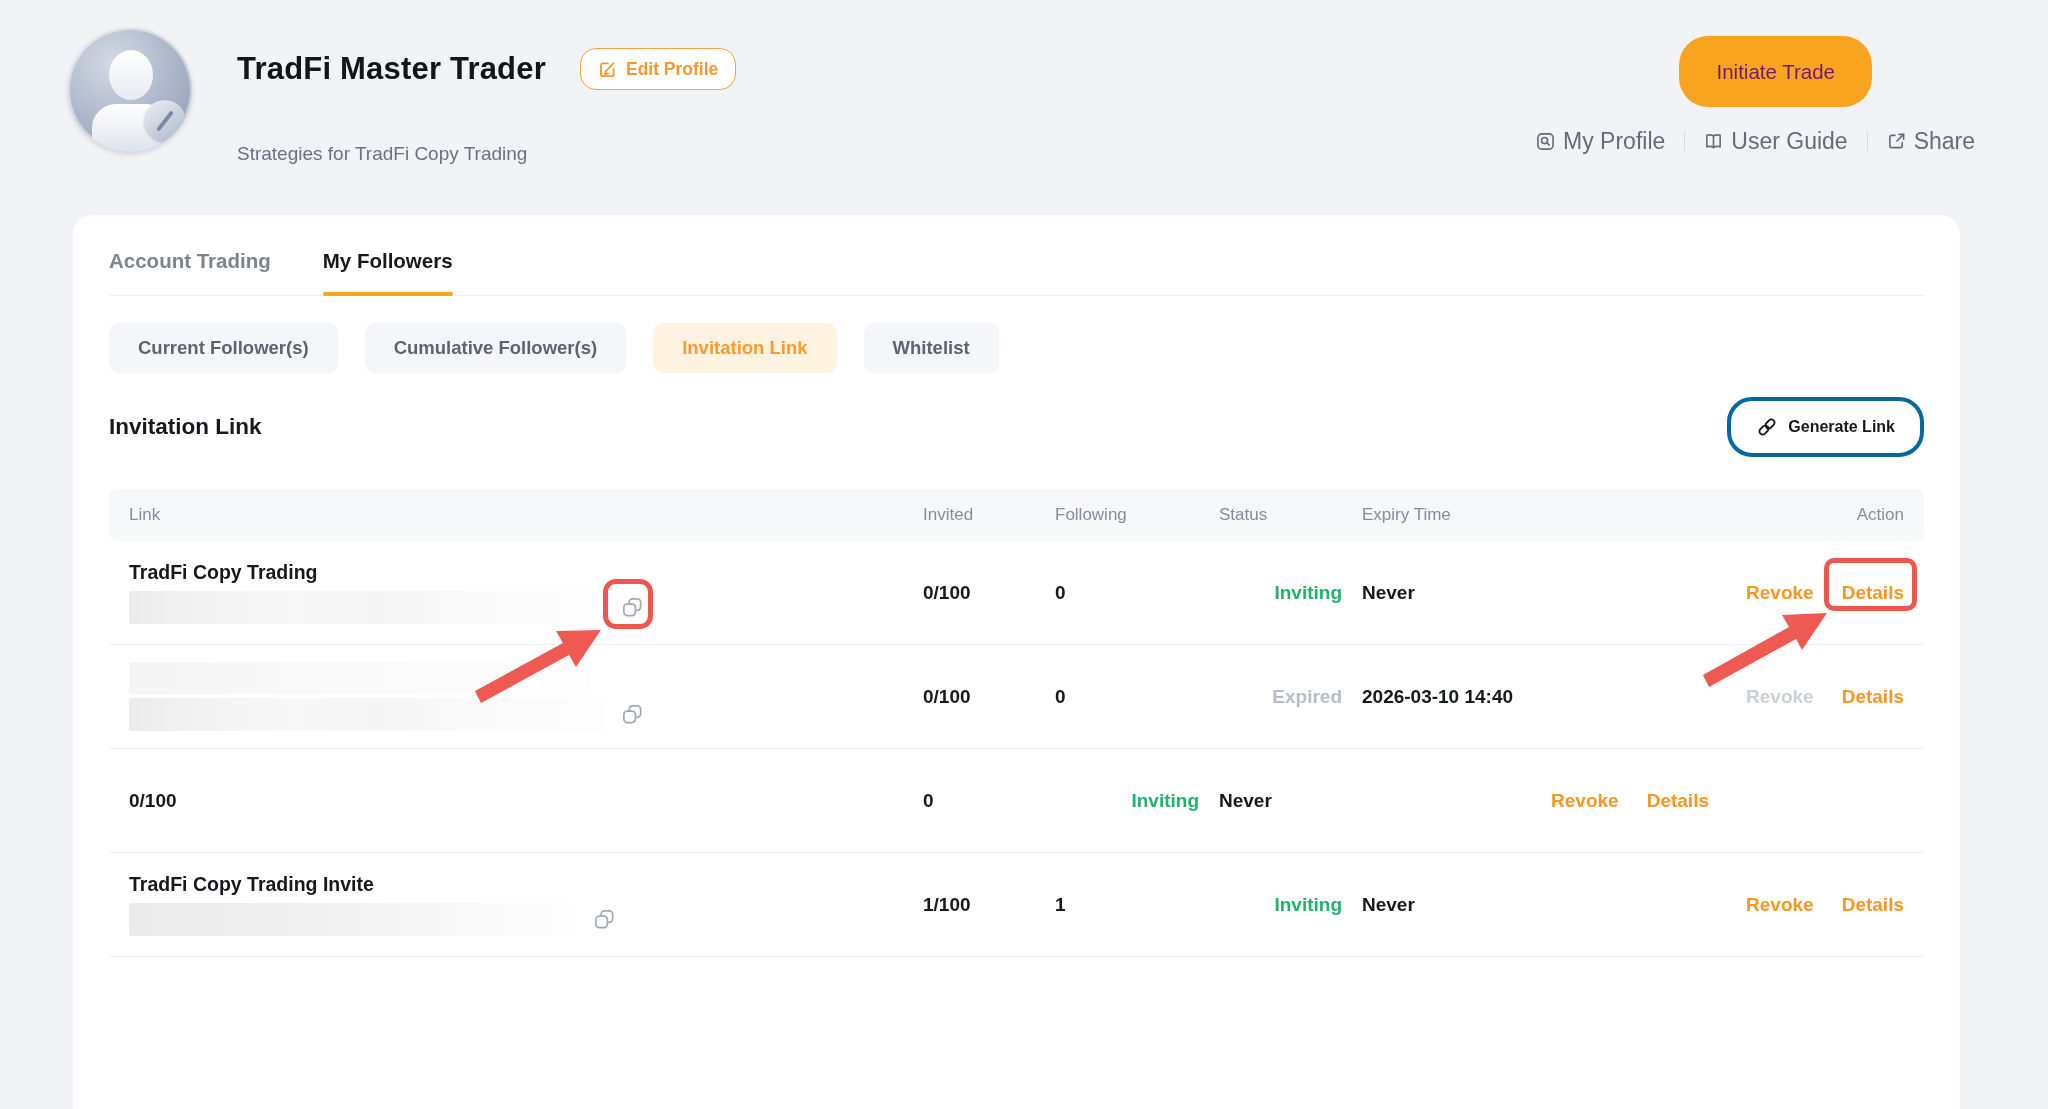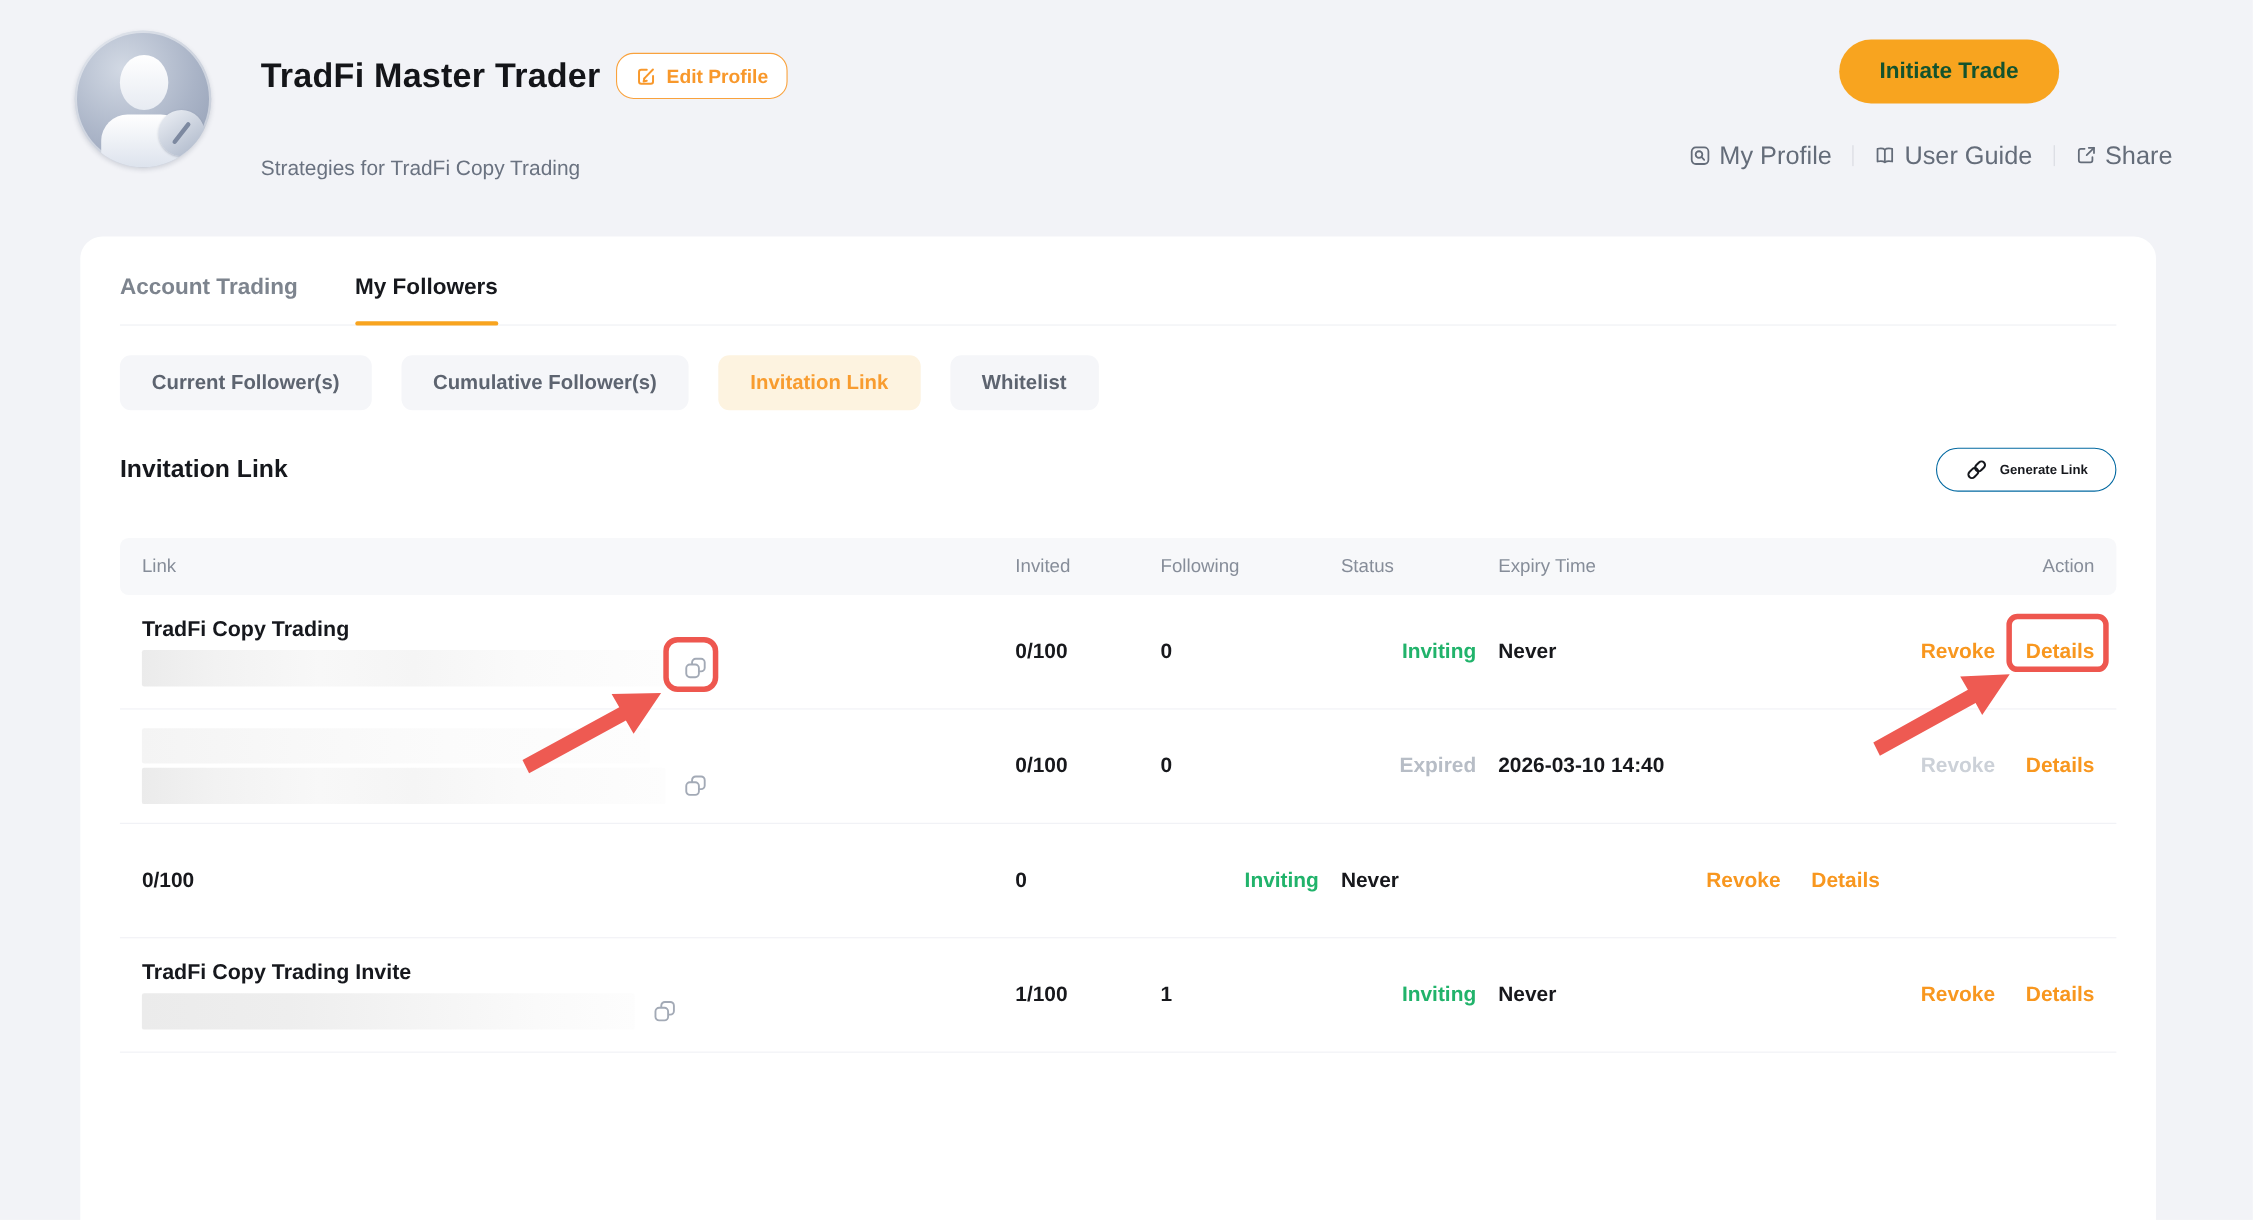--- a/index.html
+++ b/index.html
@@ -32,35 +32,35 @@
   .avatar .badge {
     position:absolute; right:6px; bottom:10px; width:42px; height:42px; border-radius:50%;
     background:linear-gradient(145deg, #eef1f6, #a9b4c7);
     box-shadow: 0 1px 2px rgba(40,50,80,.25);
   }
   .avatar .badge::after {
     content:""; position:absolute; left:19px; top:9px; width:4px; height:24px;
     border-radius:2px; background:#7d89a0; transform:rotate(38deg);
   }
 
-  .title-row { position:absolute; left:237px; top:48px; display:flex; align-items:center; gap:14px; }
+  .title-row { position:absolute; left:237px; top:48px; display:flex; align-items:center; gap:34px; }
   .page-title { font-size:31px; font-weight:bold; color:#141519; letter-spacing:.2px; }
   .edit-btn {
     display:flex; align-items:center; gap:9px;
     height:42px; padding:0 17px;
     border:1.5px solid #f9a23d; border-radius:16px; background:#fff;
     color:#f8982b; font-size:17.5px; font-weight:bold; cursor:pointer;
   }
   .subtitle { position:absolute; left:237px; top:143px; font-size:19px; color:#6a7280; }
 
   .initiate-btn {
     position:absolute; right:176px; top:36px;
-    height:58px; padding:0 37px; border:none; border-radius:29px;
-    background:#f8a41f; color:#14532d; font-family:inherit;
-    font-size:20.5px; font-weight:bold; cursor:pointer;
+    height:71px; padding:0 37px; border:none; border-radius:29px;
+    background:#f8a41f; color:#701a75; font-family:inherit;
+    font-size:20.5px; font-weight:normal; cursor:pointer;
   }
   .header-links {
     position:absolute; right:73px; top:128px;
     display:flex; align-items:center; gap:19px;
     color:#646c79; font-size:23px;
   }
   .header-link { display:flex; align-items:center; gap:8px; cursor:pointer; }
   .hl-divider { width:1px; height:19px; background:#d7dae0; }
 
   
@@ -81,23 +81,23 @@
   .filter-pill {
     height:50px; display:flex; align-items:center; padding:0 29px;
     background:#f5f6f9; border-radius:10px;
     font-size:18.5px; font-weight:600; color:#5d6470; cursor:pointer;
   }
   .filter-pill.active { background:#fdf3e0; color:#f89c2f; font-weight:bold; }
 
   .section-row { margin-top:30px; height:48px; display:flex; align-items:center; justify-content:space-between; }
   .section-title { font-size:22.5px; font-weight:bold; color:#16181d; }
   .generate-btn {
-    display:flex; align-items:center; gap:10px; height:40px; padding:0 25px;
-    border:1px solid #0369a1; border-radius:25px; background:#fff;
-    font-size:12px; font-weight:bold; color:#16181d; cursor:pointer;
+    display:flex; align-items:center; gap:10px; height:60px; padding:0 25px;
+    border:4px solid #0369a1; border-radius:25px; background:#fff;
+    font-size:16px; font-weight:bold; color:#16181d; cursor:pointer;
   }
 
   
   .table { margin-top:38px; }
   .thead, .trow {
     display:grid;
     grid-template-columns:794px 132px 164px 143px 387px 195px;
     align-items:center;
   }
   .thead {

